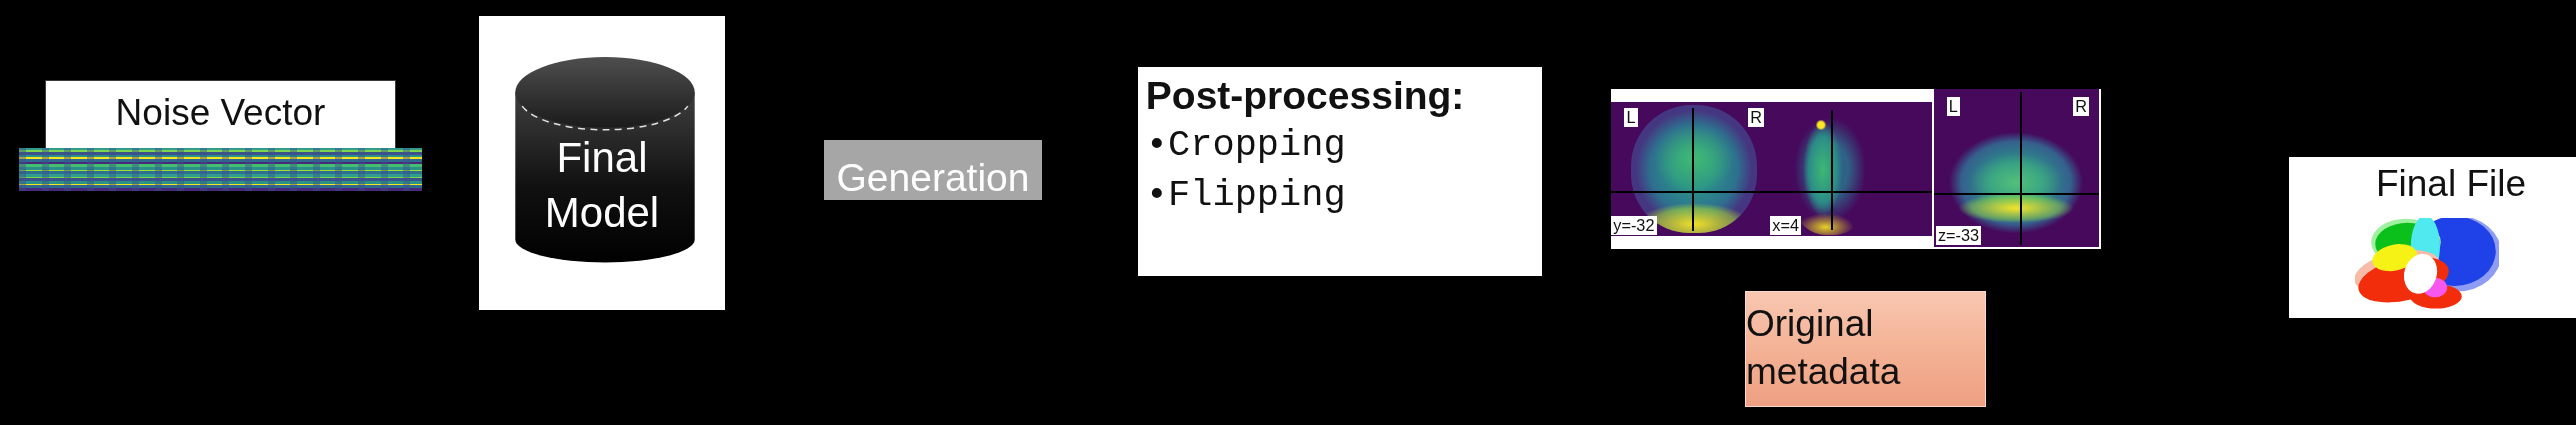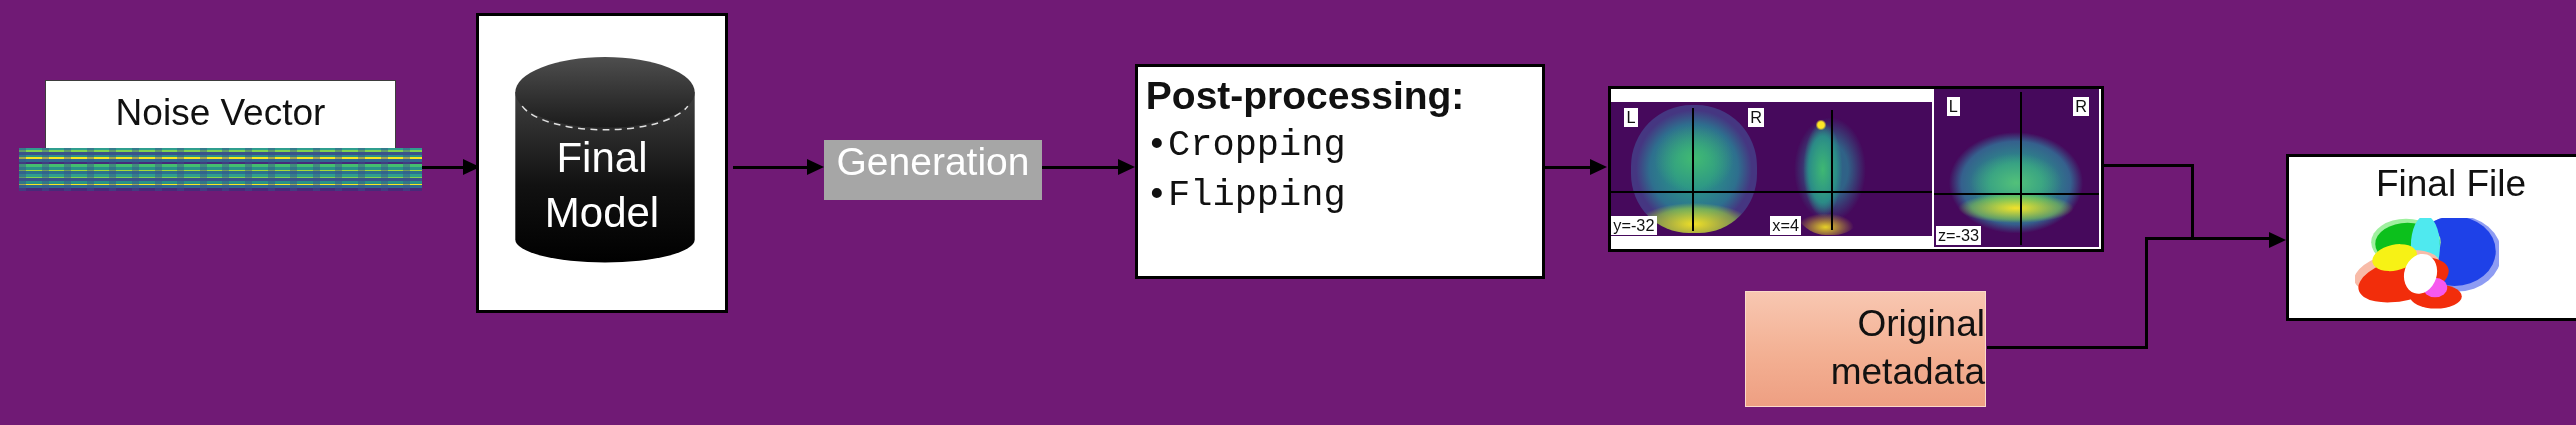--- a/index.html
+++ b/index.html
@@ -1,17 +1,17 @@
 <!DOCTYPE html>
 <html style="font-size:12.5px"><head>
 <meta charset="utf-8">
 <style>
   html,body{margin:0;padding:0;background:#ffffff;}
   #stage{
-    position:relative;width:2576px;height:426px;background:#701a75;overflow:hidden;
+    position:relative;width:2576px;height:426px;background:#000000;overflow:hidden;
     font-family:"Liberation Sans",sans-serif;color:#111;
   }
   .abs{position:absolute;}
 
   
   .noise-label-box{
     left:45px;top:80px;width:351px;height:86px;
     border:1.6px solid #3d3d3d;background:#fff;box-sizing:border-box;
     display:flex;justify-content:center;align-items:flex-start;
     font-size:37px;padding-top:11px;z-index:1;
@@ -38,21 +38,21 @@
     border:3.9px solid #000;background:#fff;
   }
   .model-box svg{position:absolute;left:34px;top:36px;}
   .model-text{position:absolute;left:0;width:100%;text-align:center;color:#fff;font-size:42px;line-height:47px;}
   .model-text.l1{top:118px;}
   .model-text.l2{top:173px;}
 
   
   .generation-box{
     left:824px;top:140px;width:218px;height:60px;background:#a6a6a6;
-    display:flex;align-items:flex-start;justify-content:center;
+    display:flex;align-items:flex-end;justify-content:center;
     color:#fff;font-size:39px;
   }
 
   
   .postproc-box{
     left:1135px;top:64px;width:410px;height:215px;box-sizing:border-box;
     border:3.1px solid #000;background:#fff;padding:4.7px 0 0 7.8px;
   }
   .postproc-title{font-size:39px;font-weight:bold;line-height:48px;}
   .postproc-item{font-size:37px;line-height:50px;font-family:Liberation Mono, monospace;}
@@ -93,21 +93,21 @@
     padding:0 2.3px;white-space:nowrap;
   }
   .xhair-v{position:absolute;width:2.3px;background:#000;}
   .xhair-h{position:absolute;height:2.3px;background:#000;}
 
   
   .metadata-box{
     left:1745px;top:291px;width:241px;height:116px;box-sizing:border-box;
     background:linear-gradient(180deg,#f8c7b1 0%,#f3b093 55%,#ee9f82 100%);
     border:1.6px solid #fbd9c9;
-    text-align:right;font-size:37px;line-height:48px;padding-top:7.8px;
+    text-align:left;font-size:37px;line-height:48px;padding-top:7.8px;
   }
 
   
   .finalfile-box{
     left:2286px;top:154px;width:330px;height:167px;box-sizing:border-box;
     border:3.1px solid #000;background:#fff;text-align:center;
   }
   .finalfile-title{font-size:37px;line-height:44px;margin-top:4.7px;}
   .finalfile-box svg{position:absolute;left:66px;top:61px;}
 </style>

